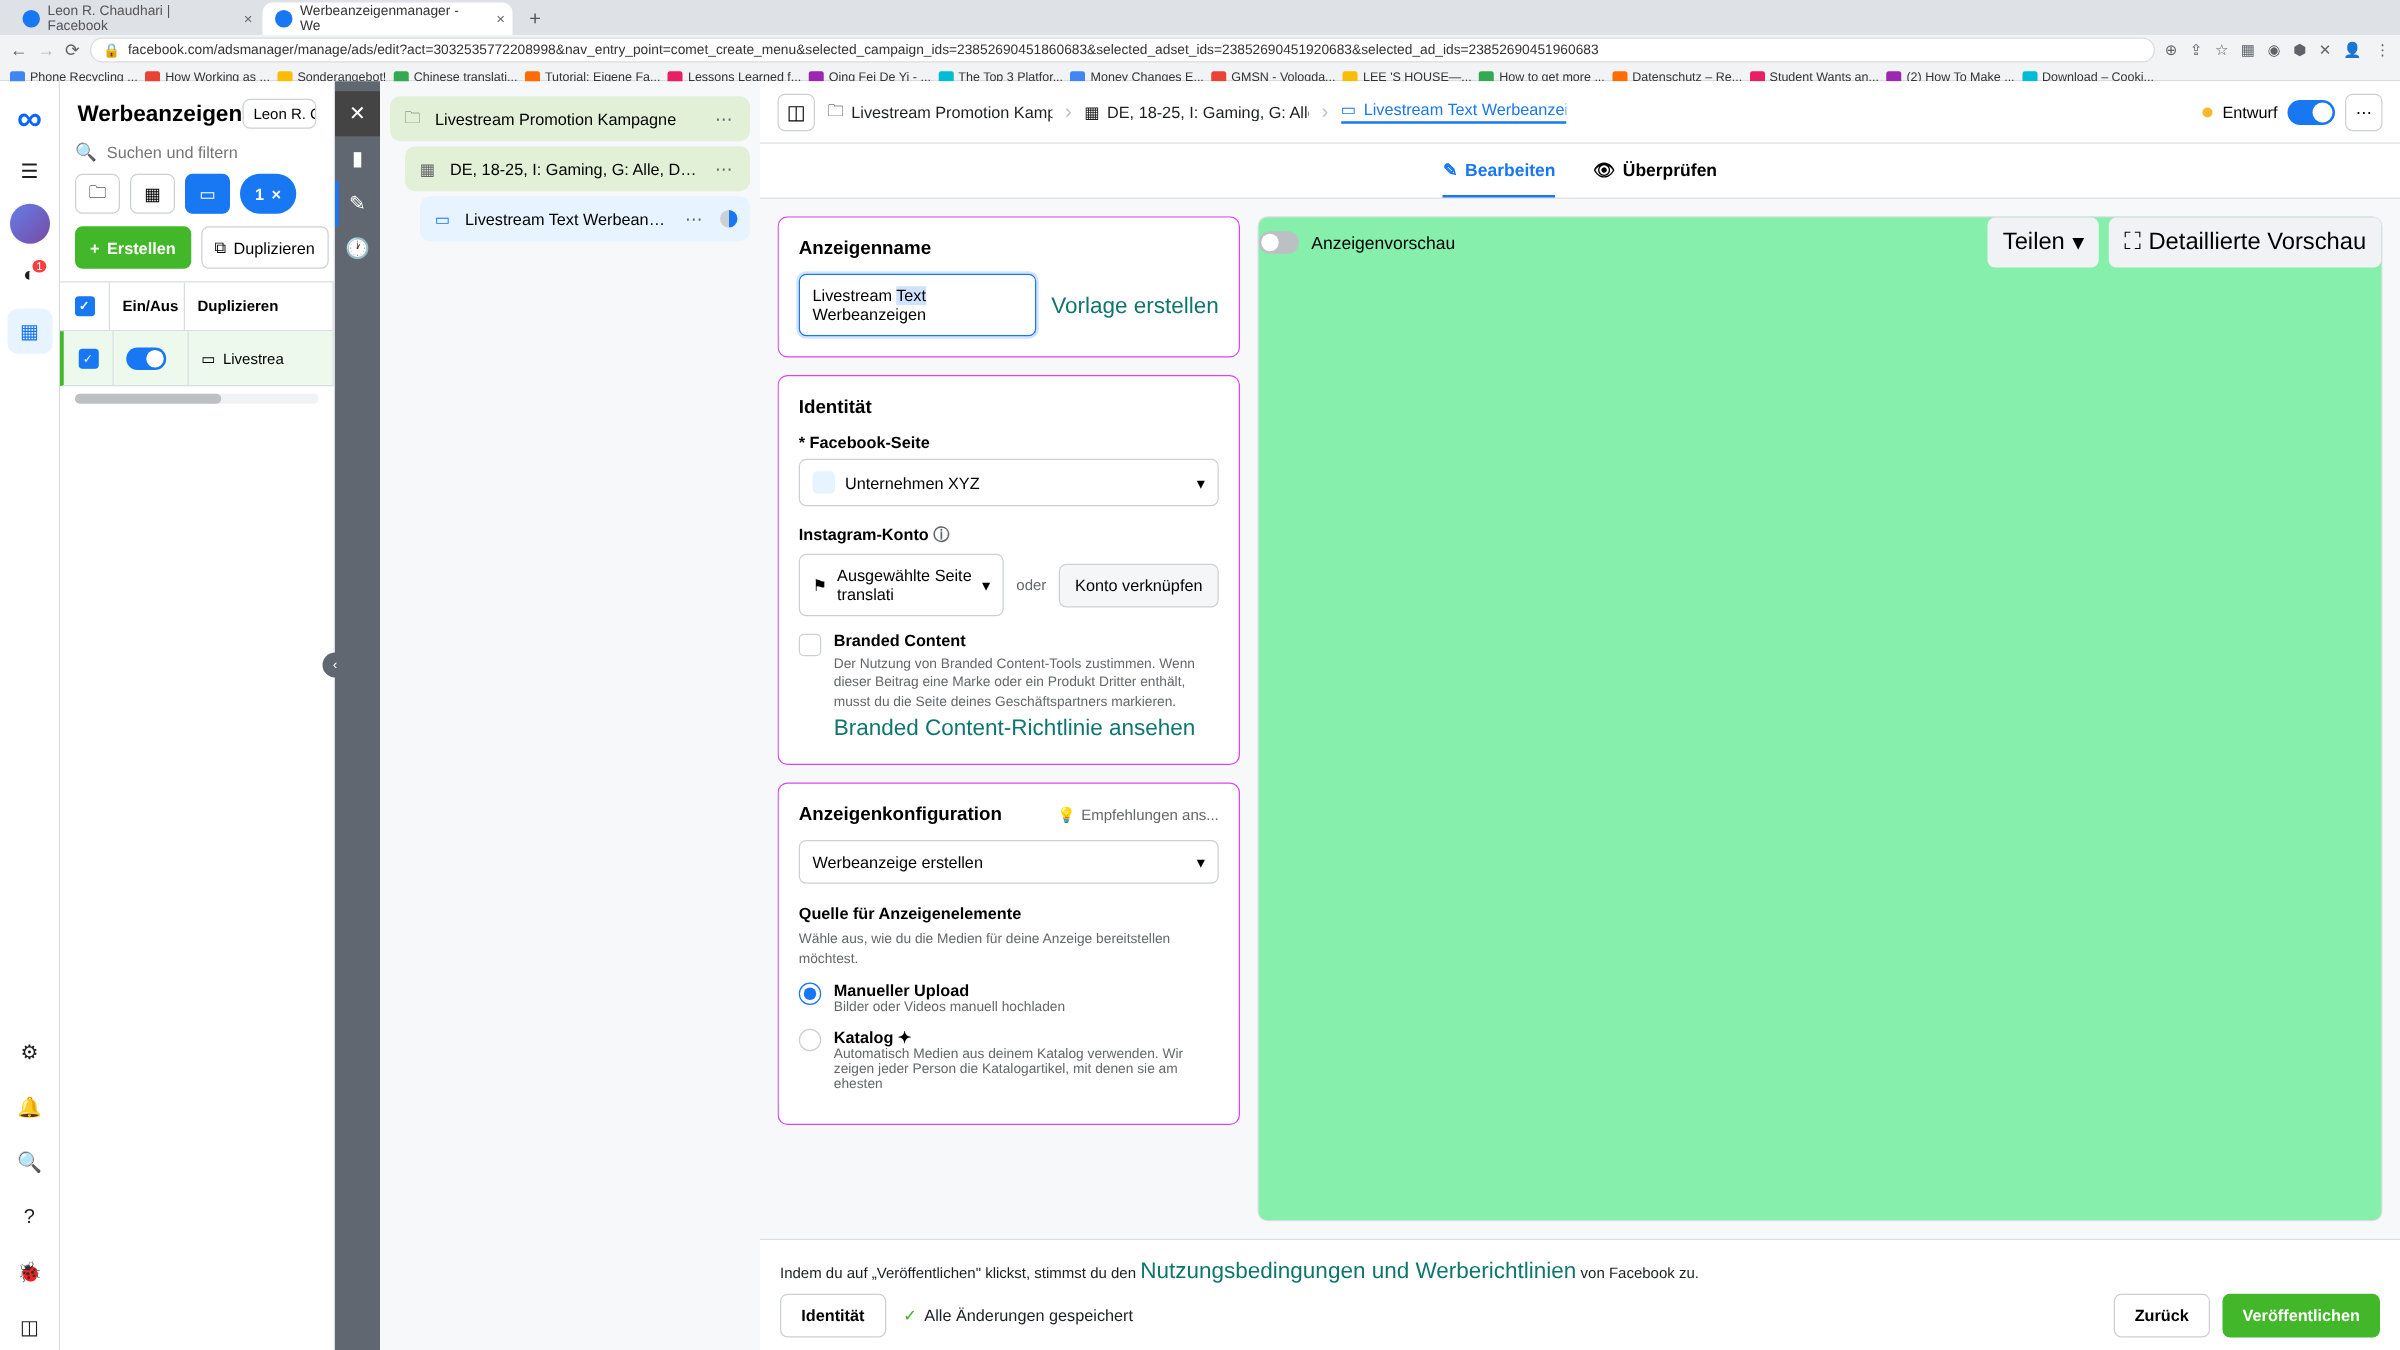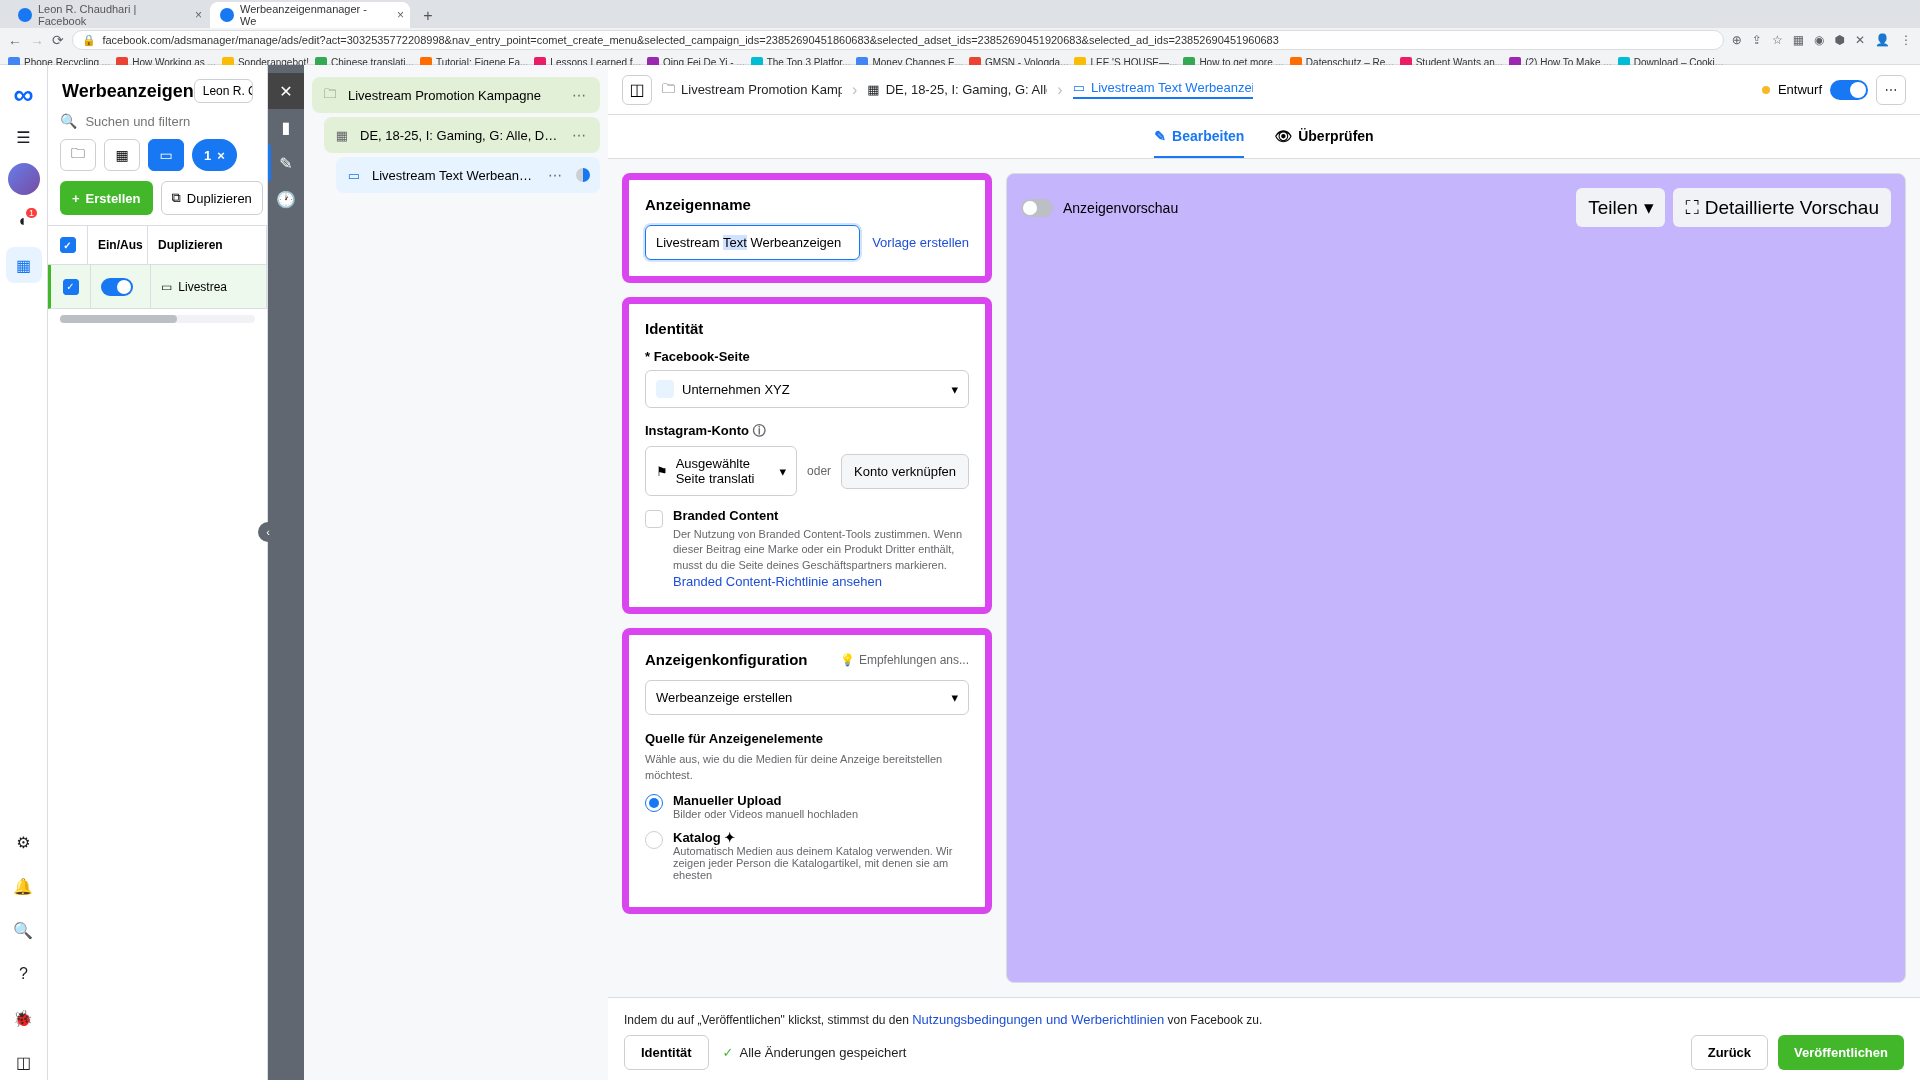--- a/index.html
+++ b/index.html
@@ -82,26 +82,26 @@
 .big-toggle{width:38px;height:20px;background:#1877f2;border-radius:10px;position:relative}
 .big-toggle::after{content:'';position:absolute;width:16px;height:16px;background:#fff;border-radius:50%;top:2px;right:2px}
 .menu-btn{width:30px;height:30px;border:1px solid #ccd0d5;border-radius:6px;display:flex;align-items:center;justify-content:center;cursor:pointer}
 
 .tab-bar{height:44px;background:#fff;border-bottom:1px solid #dadde1;display:flex;align-items:center;justify-content:center;gap:30px}
 .edit-tab{display:flex;align-items:center;gap:6px;font-size:14px;font-weight:600;cursor:pointer;height:100%;border-bottom:2px solid transparent}
 .edit-tab.active{color:#1877f2;border-bottom-color:#1877f2}
 
 .content-scroll{flex:1;display:flex;padding:14px;gap:14px;overflow:hidden}
 .form-col{width:370px;display:flex;flex-direction:column;gap:14px;overflow-y:auto}
-.card{background:#fff;border:7px solid #d946ef;border-radius:8px;padding:16px}
+.card{background:#fff;border:1px solid #d946ef;border-radius:8px;padding:16px}
 .card-title{font-size:15px;font-weight:700;margin-bottom:12px}
 .label{font-size:13px;font-weight:600;margin-bottom:6px;display:block}
 .text-input{width:100%;border:1px solid #1877f2;outline:2px solid rgba(24,119,242,.2);border-radius:6px;padding:9px 10px;font-size:13px}
 .text-input .hl{background:#cfe2ff}
-.link{color:#1d4ed8;font-size:13px;cursor:pointer}
+.link{color:#0f766e;font-size:18px;cursor:pointer}
 .name-row{display:flex;align-items:center;gap:12px}
 .select{border:1px solid #ccd0d5;border-radius:6px;padding:9px 10px;font-size:13px;display:flex;align-items:center;justify-content:space-between;cursor:pointer;background:#fff}
 .select-icon{width:18px;height:18px;background:#e7f3ff;border-radius:4px;margin-right:8px}
 .insta-row{display:flex;align-items:center;gap:10px}
 .insta-select{flex:1}
 .or{font-size:12px;color:#65676b}
 .btn-outline{border:1px solid #ccd0d5;background:#f5f6f7;border-radius:6px;padding:9px 12px;font-size:13px;cursor:pointer}
 .check-row{display:flex;gap:10px;margin-top:12px}
 .check-box{width:18px;height:18px;border:1px solid #ccd0d5;border-radius:4px;flex-shrink:0;margin-top:2px}
 .check-content{flex:1}
@@ -110,21 +110,21 @@
 .config-head{display:flex;justify-content:space-between;align-items:center;margin-bottom:12px}
 .recommend{font-size:12px;color:#65676b;display:flex;align-items:center;gap:4px}
 .radio-row{display:flex;gap:10px;margin-bottom:10px;margin-top:10px}
 .radio{width:18px;height:18px;border:1px solid #ccd0d5;border-radius:50%;flex-shrink:0;display:flex;align-items:center;justify-content:center;margin-top:1px}
 .radio.checked{border-color:#1877f2}
 .radio.checked::after{content:'';width:10px;height:10px;background:#1877f2;border-radius:50%}
 .radio-title{font-size:13px;font-weight:600}
 .radio-desc{font-size:11px;color:#65676b}
 
 .preview-col{flex:1}
-.preview-card{background:#c4b5fd;border:1px solid #dadde1;border-radius:8px;padding:14px;height:100%}
+.preview-card{background:#86efac;border:1px solid #dadde1;border-radius:8px;height:100%}
 .preview-head{display:flex;align-items:center;gap:10px}
 .preview-toggle{width:32px;height:18px;background:#bcc0c4;border-radius:9px;position:relative}
 .preview-toggle::after{content:'';position:absolute;width:14px;height:14px;background:#fff;border-radius:50%;top:2px;left:2px}
 .preview-actions{margin-left:auto;display:flex;gap:8px}
 .btn-light{background:#f0f2f5;border:none;border-radius:6px;padding:8px 12px;font-size:19px;display:flex;align-items:center;gap:6px;cursor:pointer}
 
 .footer-bar{background:#fff;border-top:1px solid #dadde1;padding:10px 16px}
 .footer-disclaimer{font-size:12px;text-align:left;padding:4px 0 8px;color:#1c1e21}
 .footer-actions{display:flex;align-items:center;gap:14px}
 .saved{display:flex;align-items:center;gap:6px;font-size:13px;color:#1c1e21}

